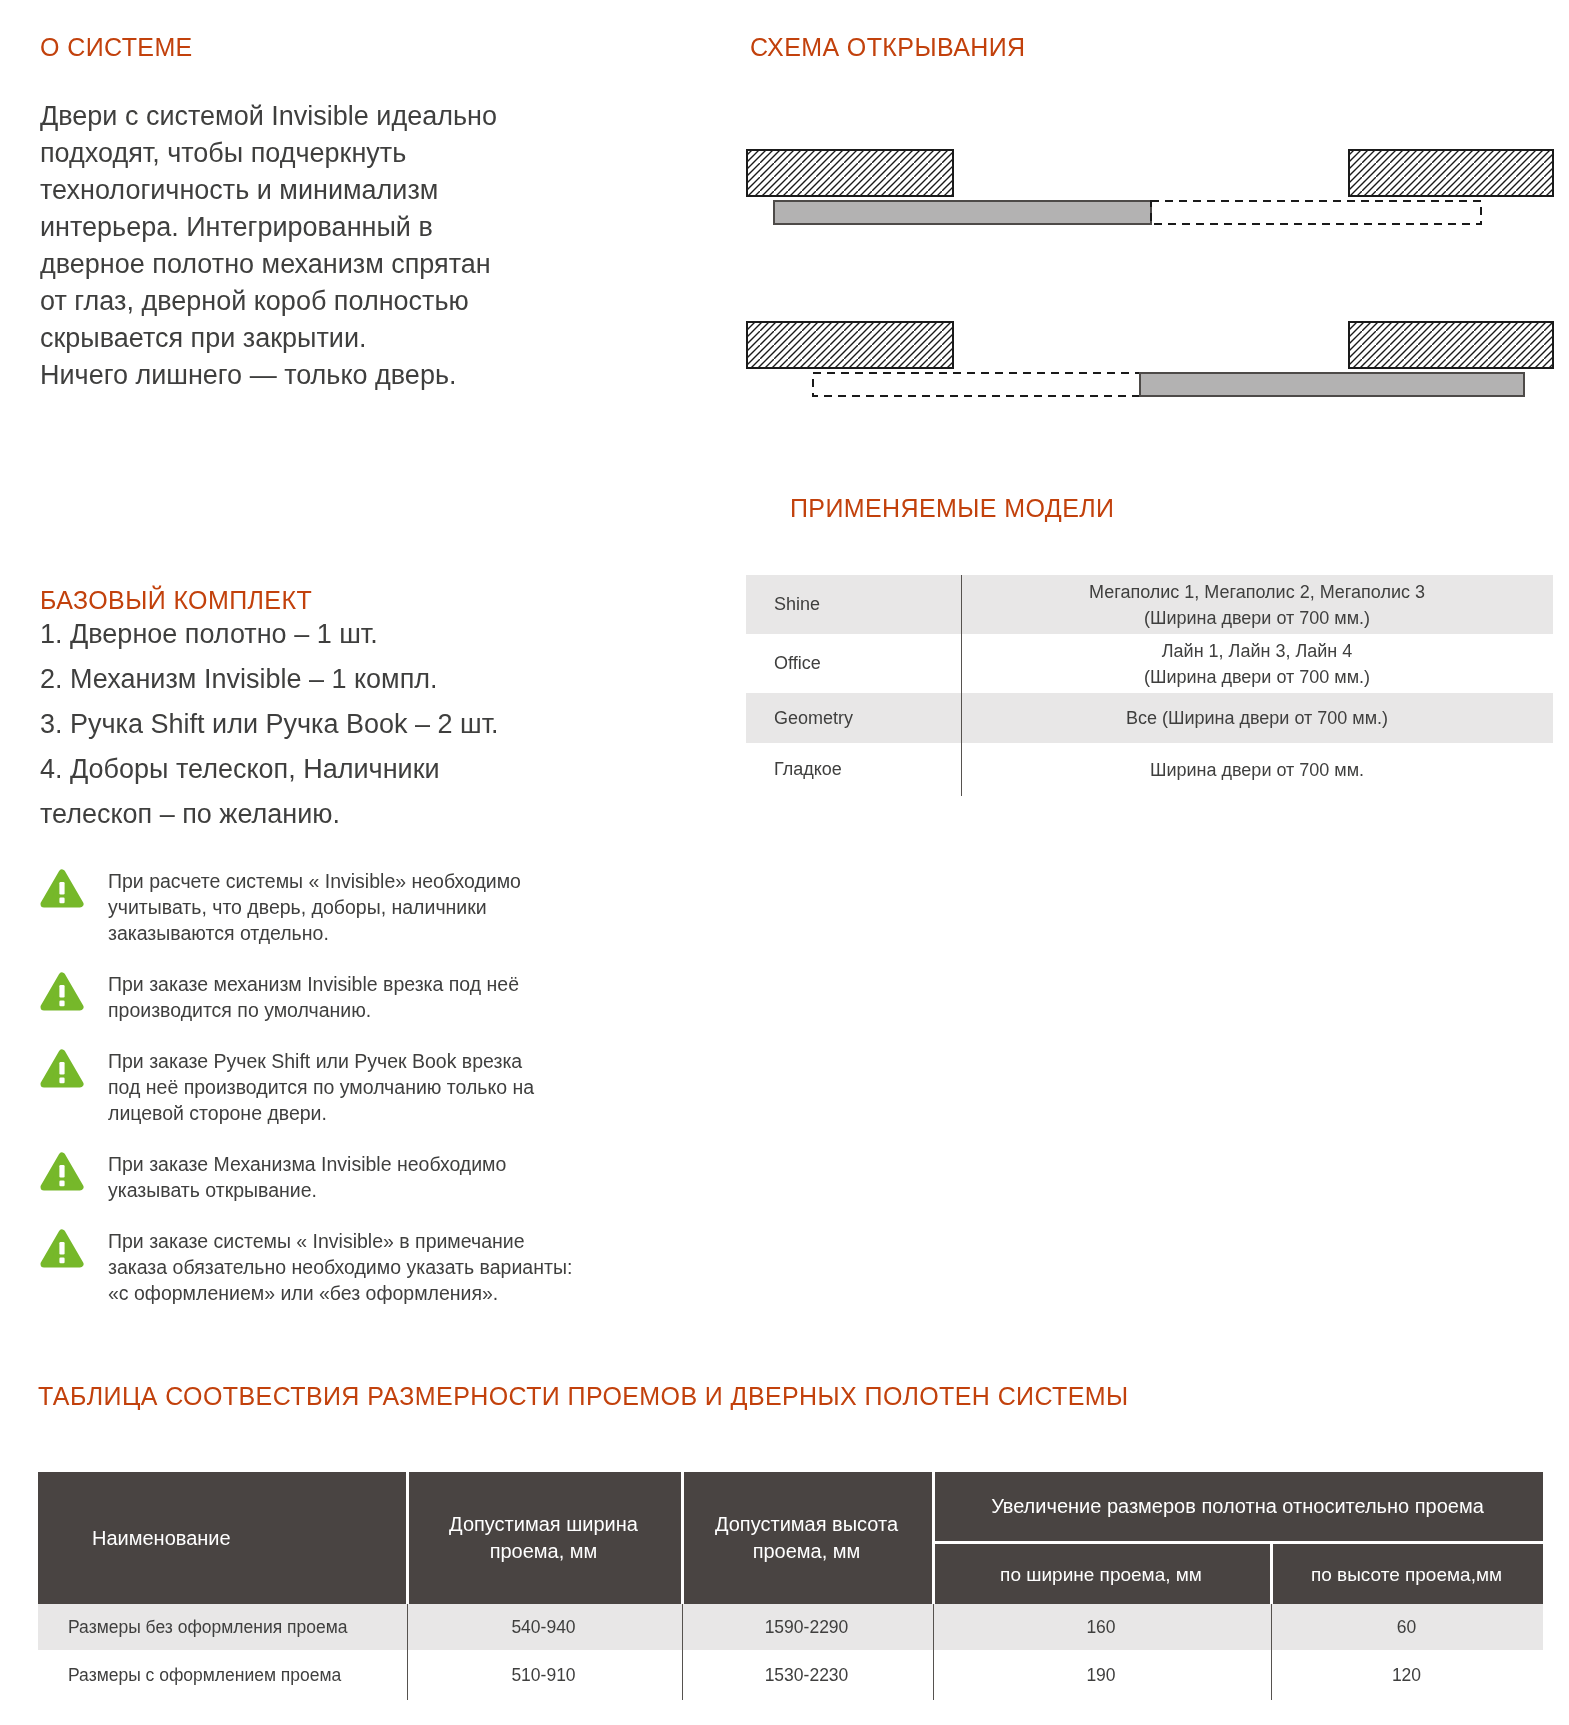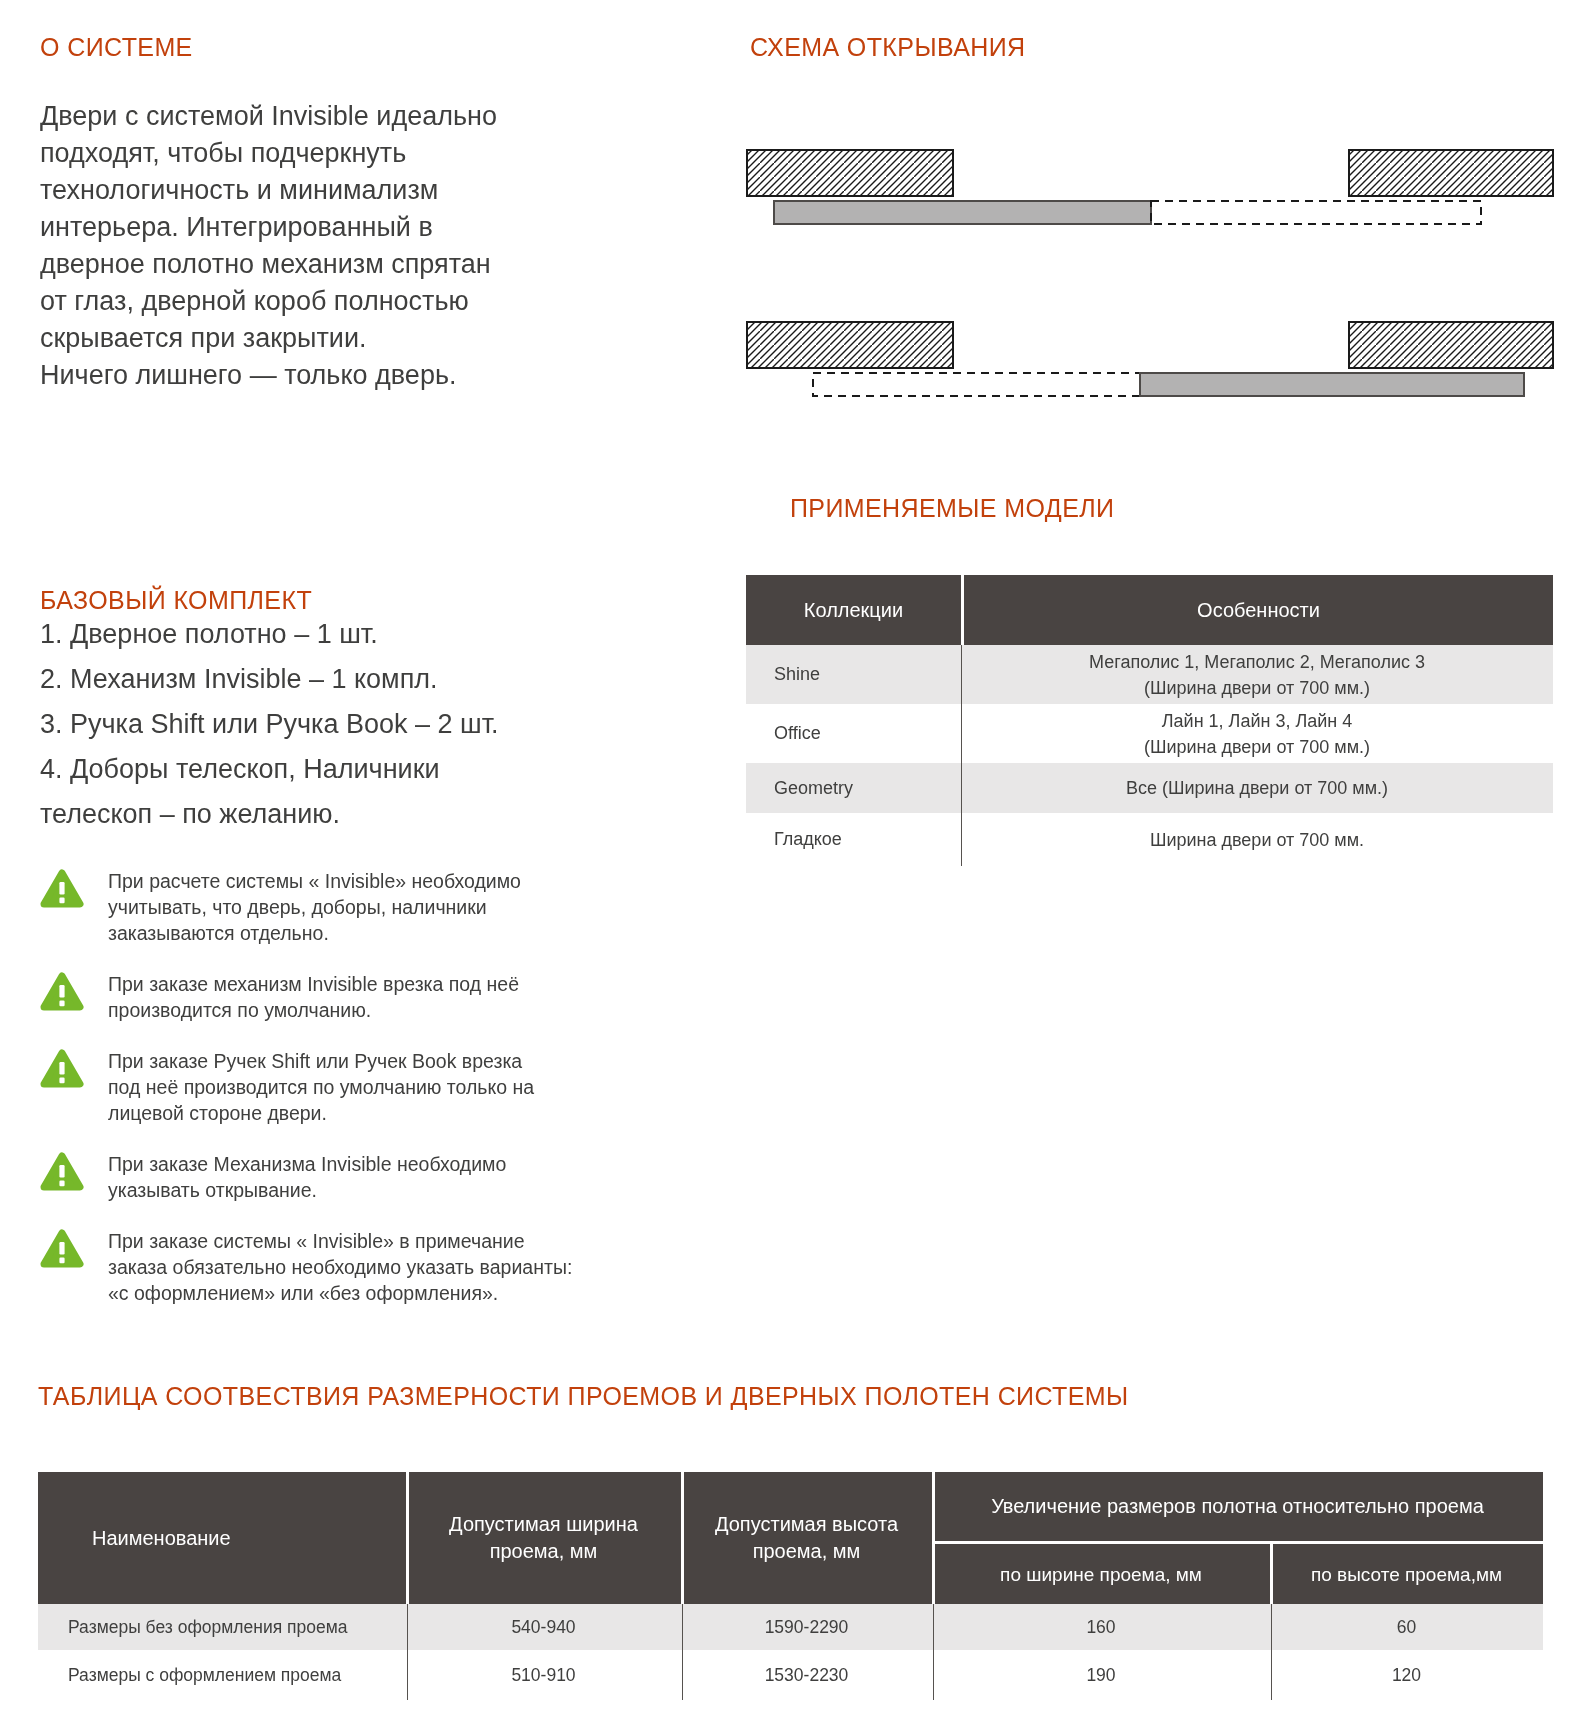--- a/index.html
+++ b/index.html
@@ -171,25 +171,20 @@
       <rect x="1" y="173" width="206" height="46" fill="url(#hatch)" stroke="#1a1a1a" stroke-width="2"></rect>
       <rect x="603" y="173" width="204" height="46" fill="url(#hatch)" stroke="#1a1a1a" stroke-width="2"></rect>
       <rect x="67" y="224" width="327" height="23" fill="none" stroke="#1a1a1a" stroke-width="2" stroke-dasharray="8 6"></rect>
       <rect x="394" y="224" width="384" height="23" fill="#b3b2b2" stroke="#4d4a48" stroke-width="2"></rect>
     </g>
   </svg>
 
   <h2 class="sec-heading" style="left:750px; top:494px;margin-left:40px;">ПРИМЕНЯЕМЫЕ МОДЕЛИ</h2>
 
   <div class="models-table">
-    <div class="mt-header">
-      <div class="mt-h-cell mt-h1">Коллекции</div>
-      <div class="mt-h-gap"></div>
-      <div class="mt-h-cell mt-h2">Особенности</div>
-    </div>
     <div class="mt-body">
       <div class="mt-row odd" style="height:59px;">
         <div class="mt-c1">Shine</div>
         <div class="mt-c2">Мегаполис 1, Мегаполис 2, Мегаполис 3
 (Ширина двери от 700 мм.)</div>
       </div>
       <div class="mt-row" style="height:59px;">
         <div class="mt-c1">Office</div>
         <div class="mt-c2">Лайн 1, Лайн 3, Лайн 4
 (Ширина двери от 700 мм.)</div>

